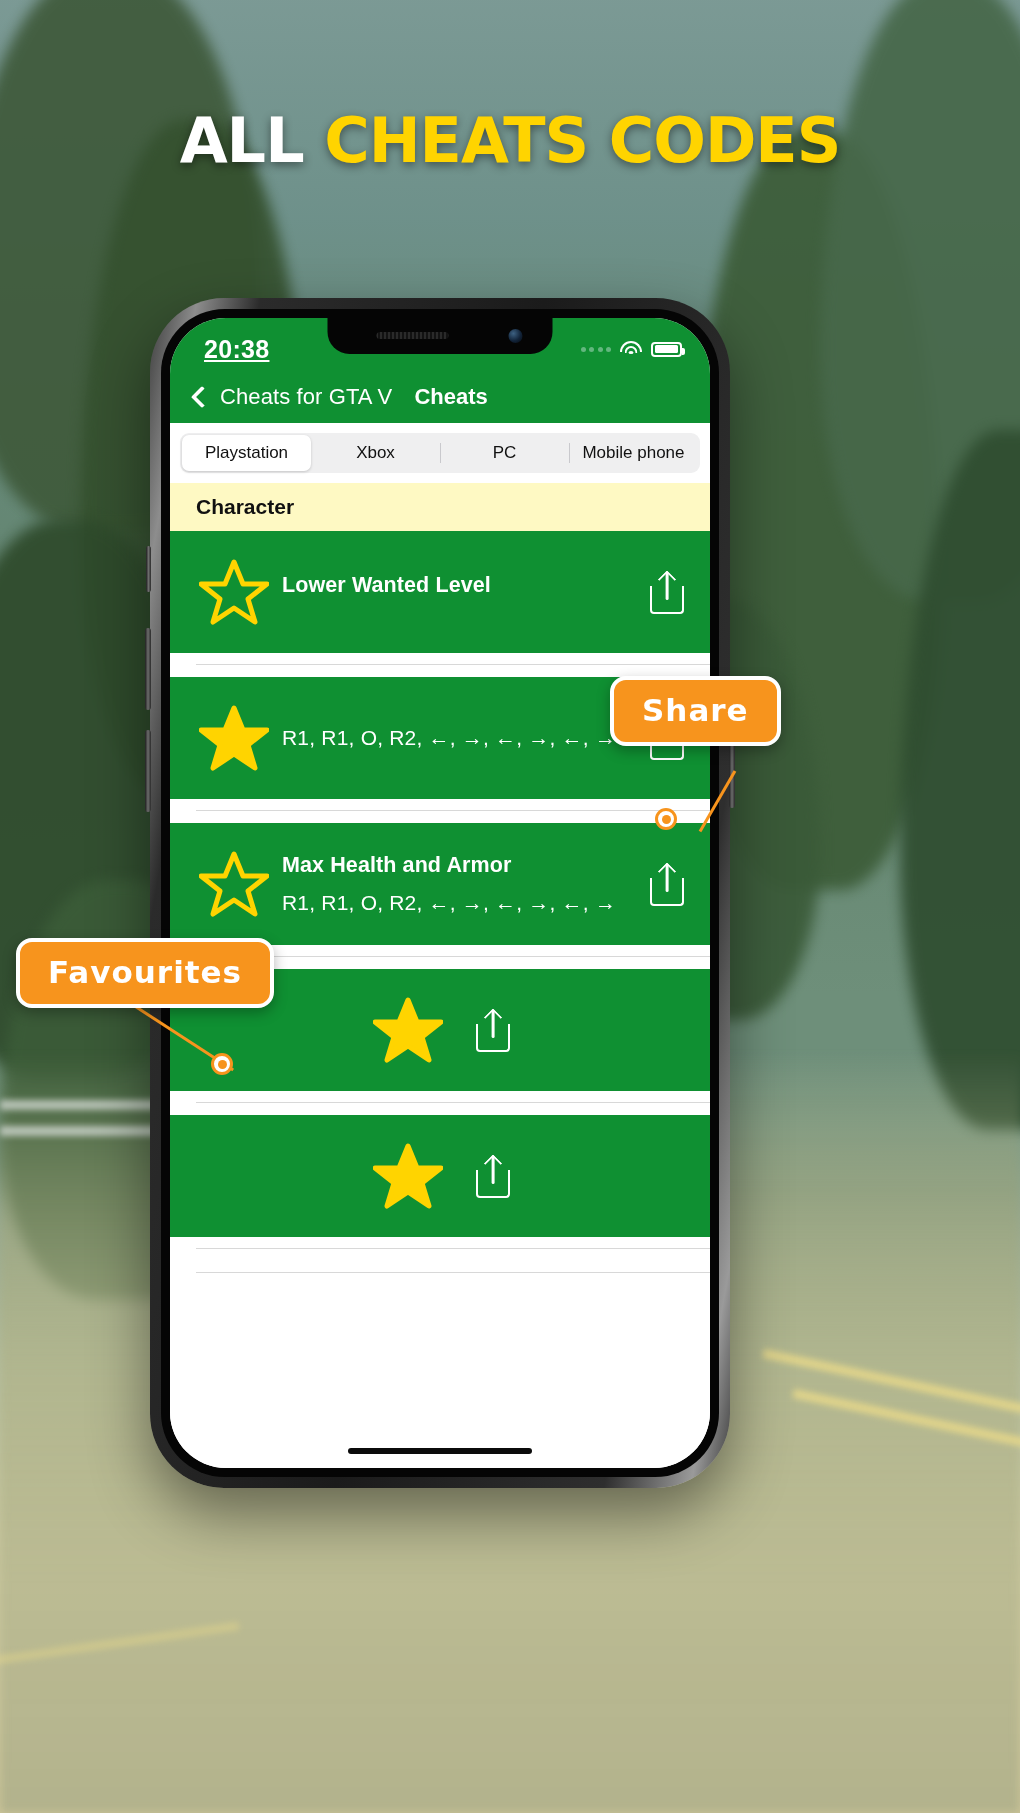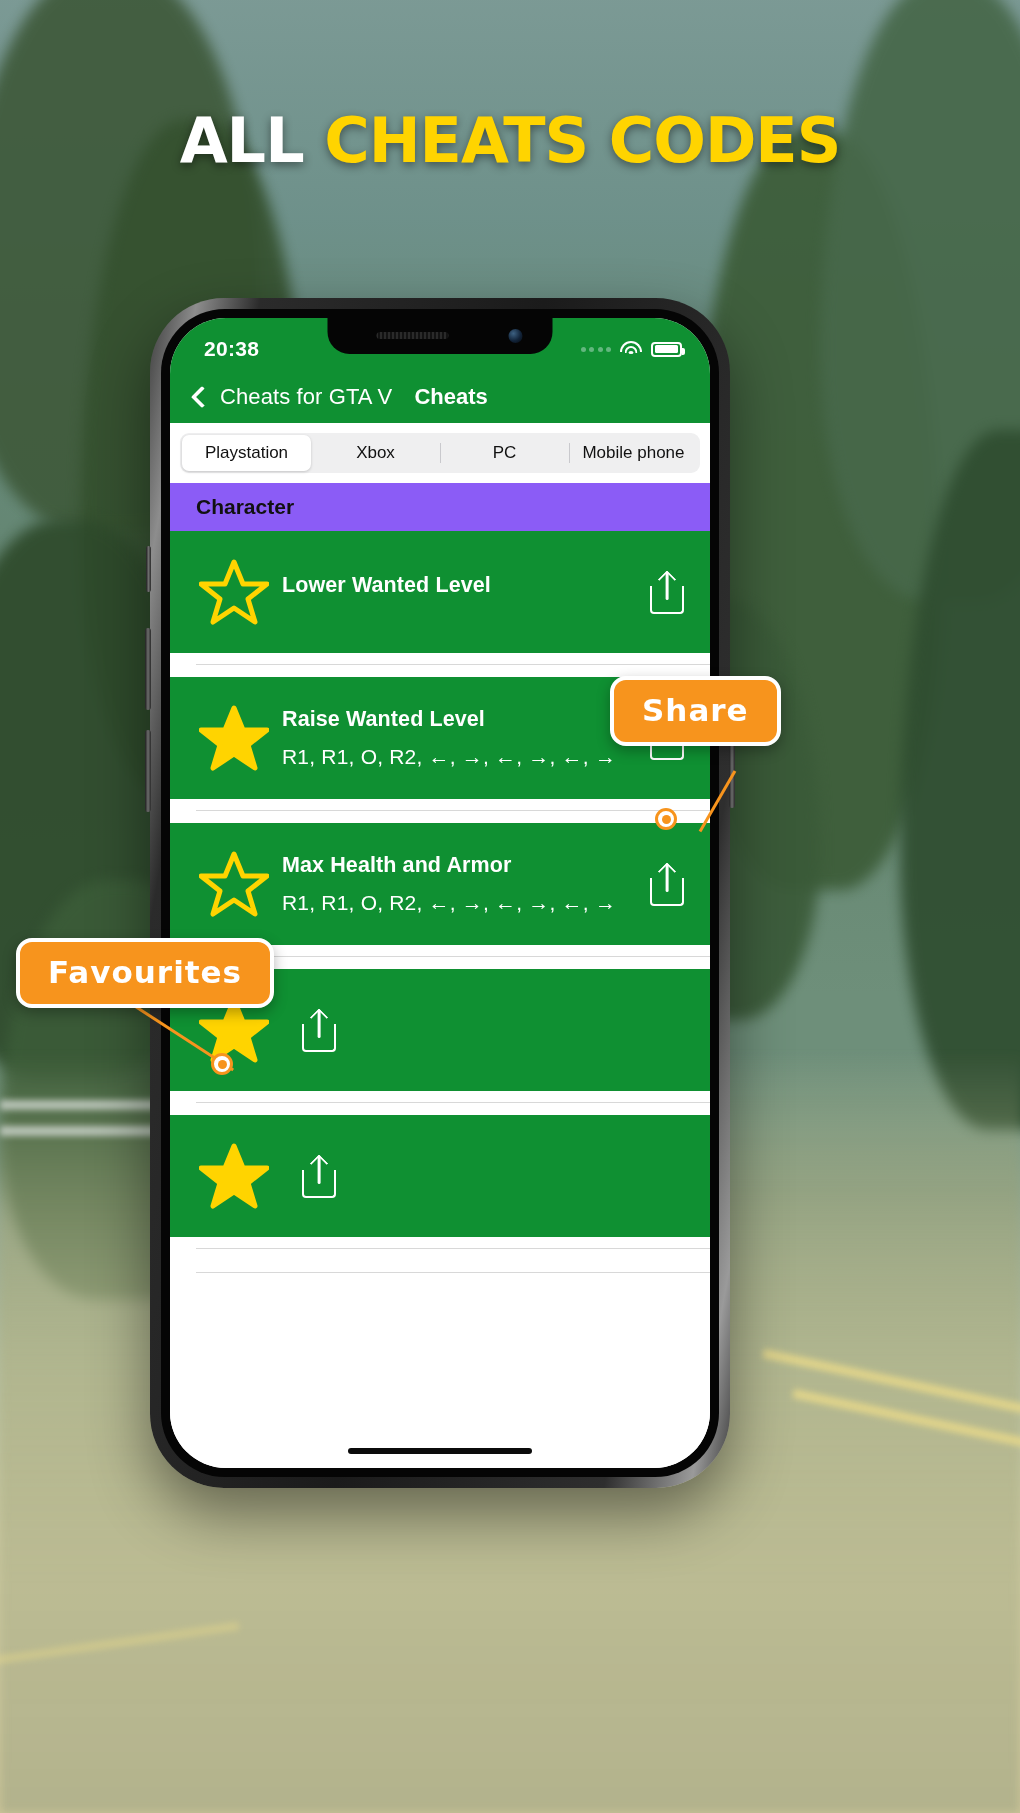--- a/index.html
+++ b/index.html
@@ -90,21 +90,21 @@
     background: radial-gradient(circle at 35% 32%, #3d6182 0%, #12243a 55%, #05070c 100%); }
 
   
   #statusbar {
     position:absolute; top:0; left:0; right:0; height: 52px;
     background: #0f9032;
     display:flex; align-items:center; justify-content:space-between;
     padding: 10px 28px 0 34px;
     color:#fff; z-index: 6;
   }
-  #clock { font-size: 21px; font-weight: 600; letter-spacing:.3px; }
+  #clock { font-size: 25px; font-weight: 600; letter-spacing:.3px;text-decoration:underline; }
   .status-right { display:flex; align-items:center; gap:9px; }
   .dots { display:flex; gap:3.5px; align-items:center; }
   .dots i { width:5px; height:5px; border-radius:50%; background:#63b77f; display:block; }
   .wifi { position:relative; width:22px; height:16px; }
   .wifi b { position:absolute; left:50%; transform:translateX(-50%); border:2.2px solid #fff; border-bottom:none;
     border-radius: 50% 50% 0 0 / 100% 100% 0 0; display:block; }
   .wifi b:nth-child(1){ width:22px; height:11px; top:0; }
   .wifi b:nth-child(2){ width:13px; height:7px; top:5px; }
   .wifi b:nth-child(3){ width:5px;  height:3px; top:10px; border-radius:50%; background:#fff; border:none; }
   .batt { width:31px; height:15px; border:2px solid #fff; border-radius:4px; position:relative; padding:1.6px; }
@@ -138,29 +138,29 @@
     position:relative; cursor:pointer; white-space:nowrap;
   }
   .seg.active { background:#fff; border-radius: 7px; box-shadow: 0 1px 3px rgba(0,0,0,.18); font-weight:500; }
   .seg.sep:before {
     content:""; position:absolute; left:0; top:8px; height:20px; width:1px; background:#c9c9cd;
   }
 
   
   #section-header {
     position:absolute; top:165px; left:0; right:0; height:48px;
-    background:#8b5cf6; display:flex; align-items:center; padding-left:26px;
+    background:#fef9c3; display:flex; align-items:center; padding-left:26px;
     font-size:21px; font-weight:600; color:#111;
   }
 
   
   #list { position:absolute; top:213px; left:0; right:0; bottom:0; background:#ffffff; }
   .row {
     position:relative; background:#0f9032; height: 122px;
-    display:flex; align-items:center; padding: 0 0 0 22px; color:#fff;
+    display:flex; align-items:center; padding: 0 0 0 22px; color:#fff;justify-content:center;
   }
   .star-cell { width: 84px; display:flex; align-items:center; justify-content:center; flex:0 0 84px; }
   .star { width: 70px; height: 68px; display:block; }
   .row-body { flex:1; padding-left: 6px; padding-right: 10px; min-width:0; }
   .row-title { font-size: 21.5px; font-weight: 700; margin-bottom: 13px; letter-spacing:.1px; }
   .row-code { font-size: 21px; font-weight: 400; letter-spacing:.2px; white-space:nowrap; }
   .share-cell { width: 86px; flex:0 0 86px; display:flex; align-items:center; justify-content:center; }
   .share-icon { width: 34px; height: 44px; position:relative; }
   .share-icon .boxb {
     position:absolute; bottom:0; left:0; width:34px; height:28px;
@@ -292,21 +292,20 @@
             </div>
           </div>
           <div class="sep-row"></div>
           <div class="row">
             <div class="star-cell">
               <svg class="star" viewBox="0 0 70 68">
                 <polygon points="35,4 44,26 68,26 49,41 56,64 35,50 14,64 21,41 2,26 26,26" fill="#ffd400" stroke="#ffd400" stroke-width="5" stroke-linejoin="round"></polygon>
               </svg>
             </div>
             <div class="row-body">
-              <div class="row-title">Raise Wanted Level</div>
               <div class="row-code">R1, R1, O, R2, ←, →, ←, →, ←, →</div>
             </div>
             <div class="share-cell">
               <div class="share-icon">
                 <div class="boxb"></div>
                 <div class="stem"></div>
                 <div class="arrow"></div>
               </div>
             </div>
           </div>

